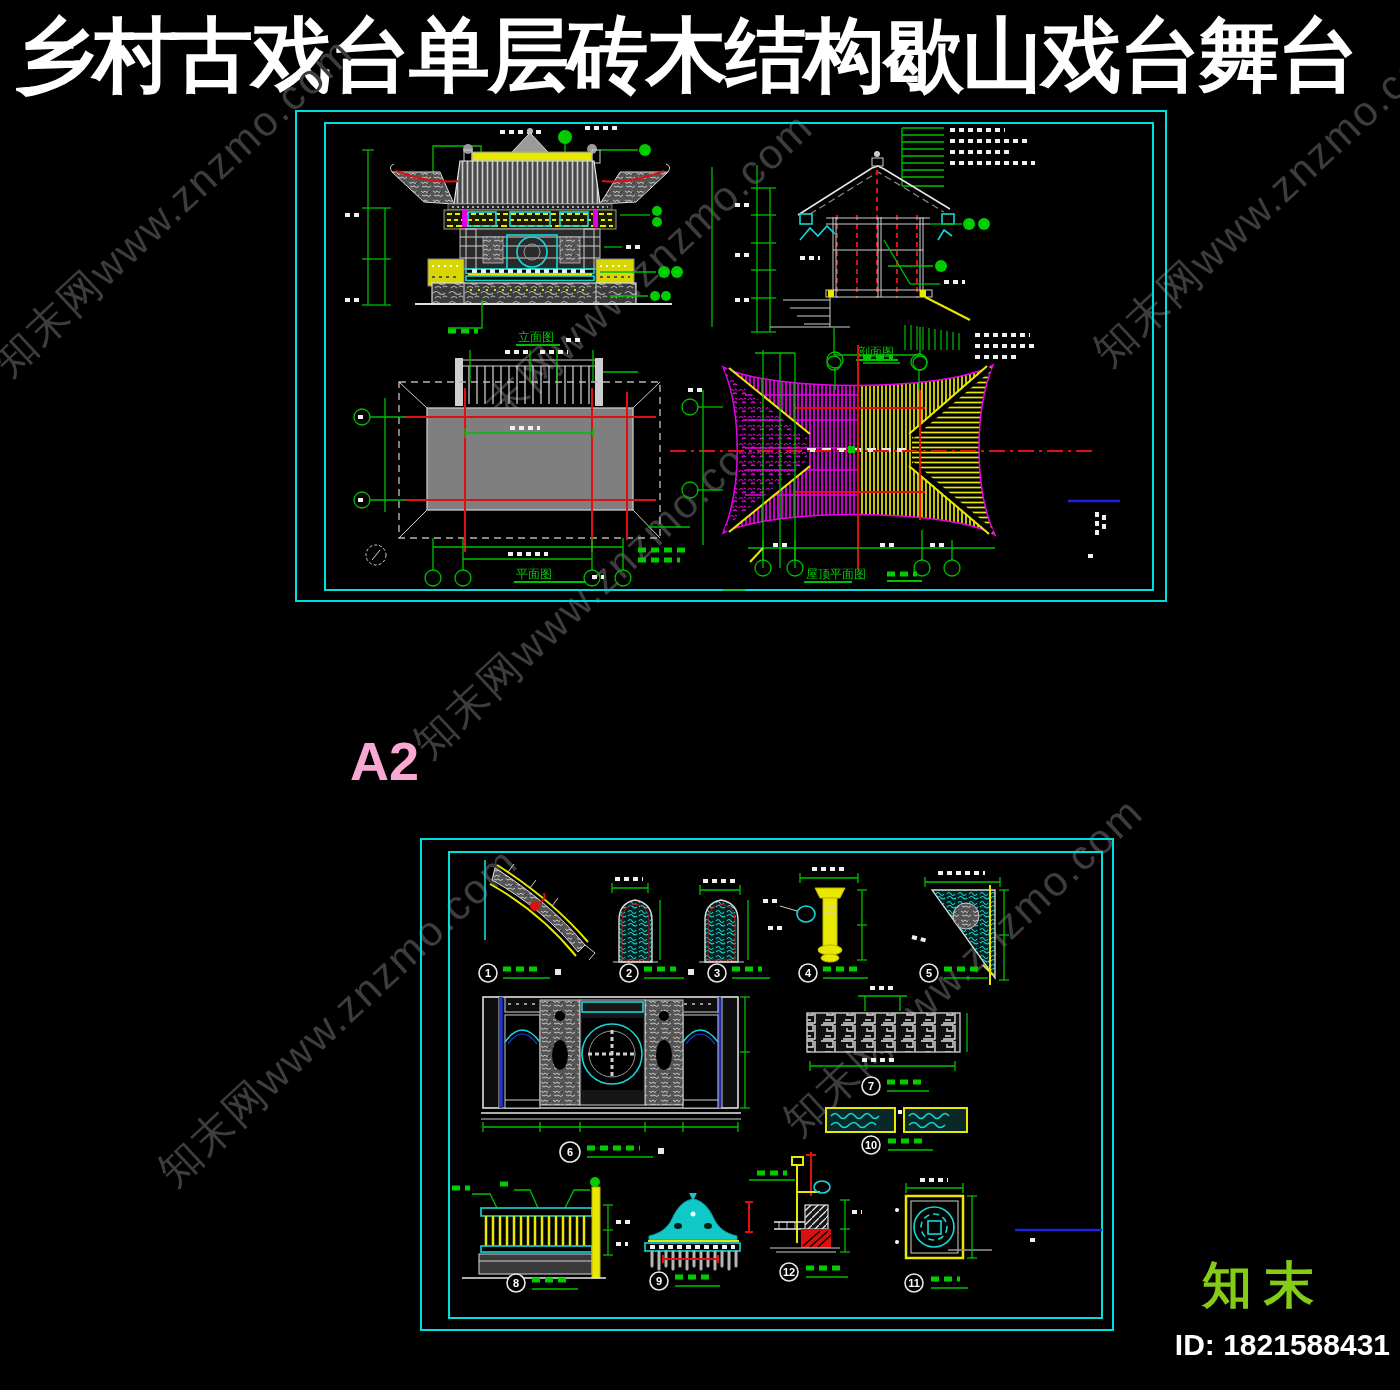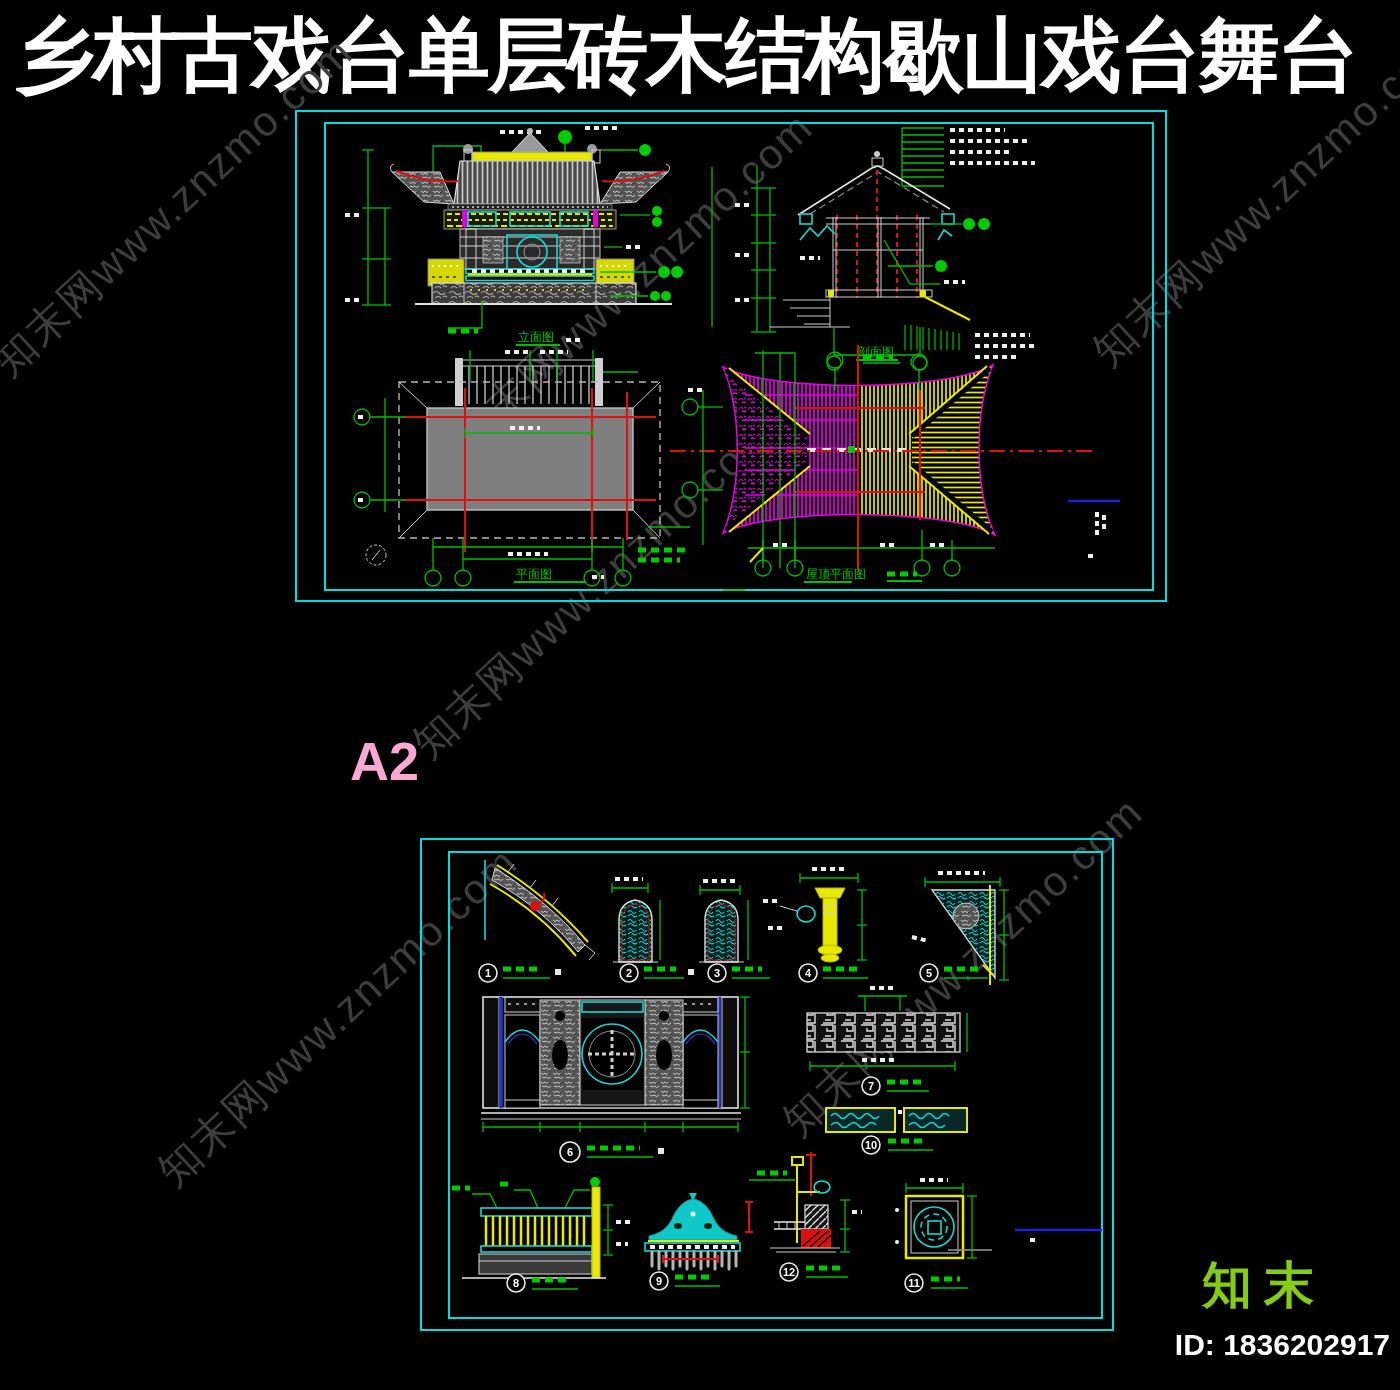--- a/index.html
+++ b/index.html
@@ -834,13 +834,13 @@
         <line x1="931" y1="1288" x2="968" y2="1288" class="g"></line>
   </g>
 
   <line x1="1015" y1="1230" x2="1102" y2="1230" stroke="#2222dd" stroke-width="2.5"></line>
   <line x1="1030" y1="1240" x2="1038" y2="1240" class="wt2"></line>
 </g>
 </svg>
 
 <div class="a2">A2</div>
 <div class="brand">知末</div>
-<div class="idtag">ID: 1836202917</div>
+<div class="idtag">ID: 1821588431</div>
 
 </body></html>

